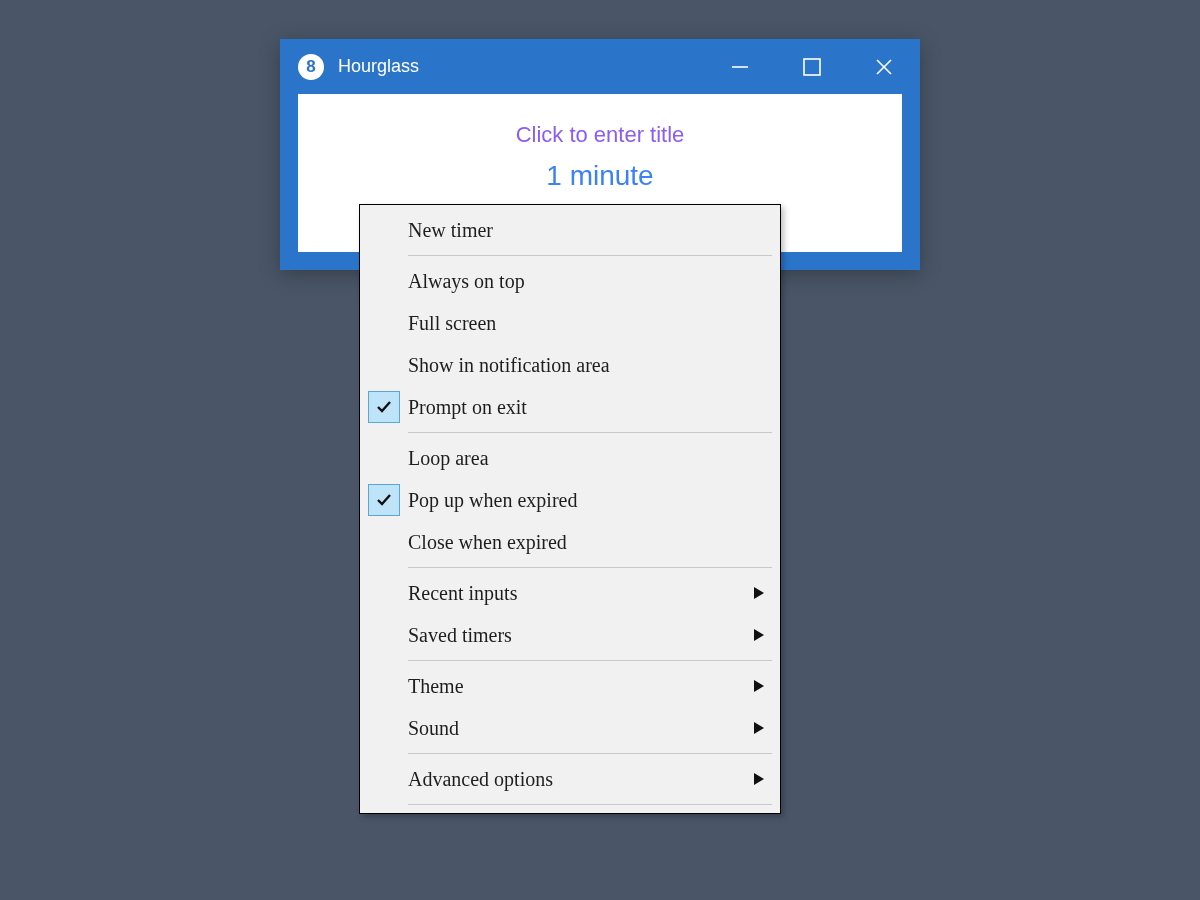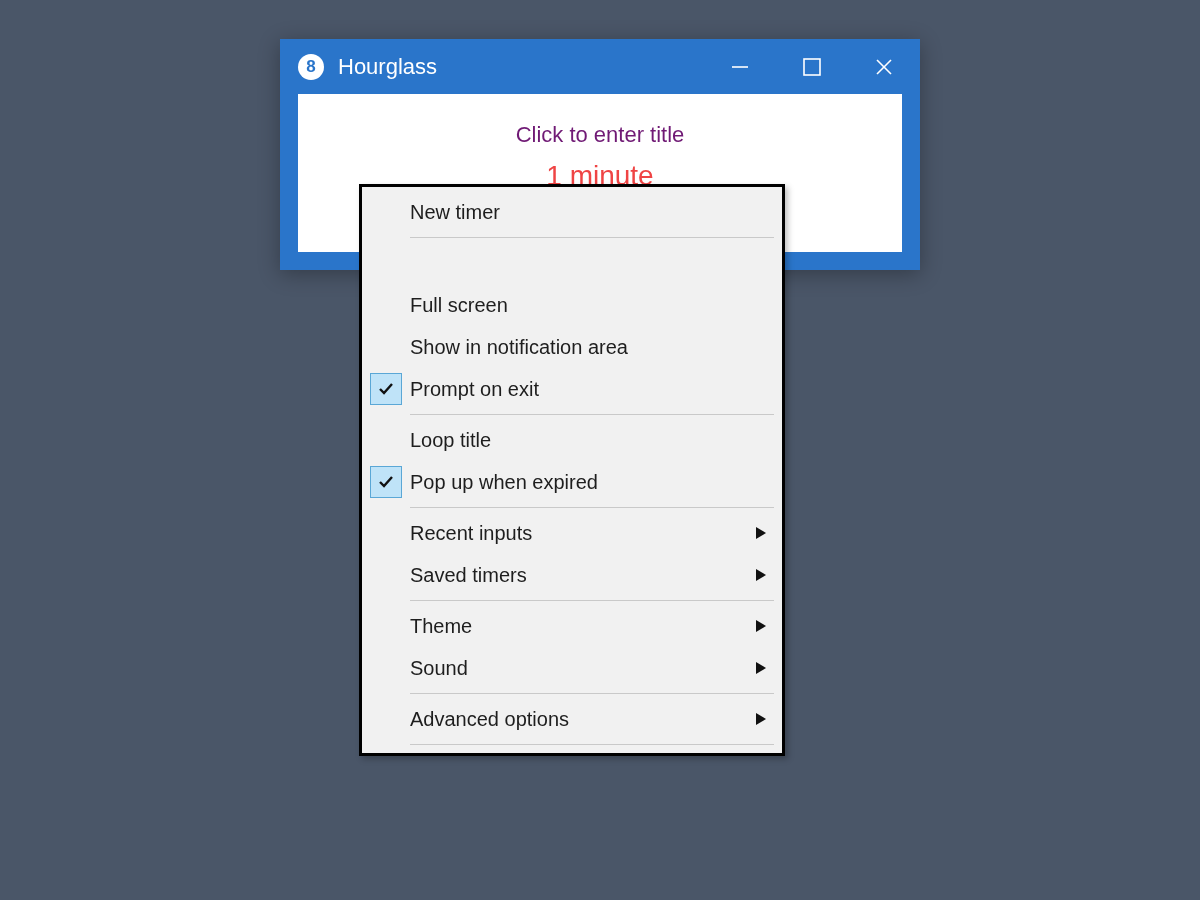--- a/index.html
+++ b/index.html
@@ -33,57 +33,58 @@
     margin-left: 18px;
     border-radius: 50%;
     background: #fff;
     color: #2a75ca;
     display: flex; align-items: center; justify-content: center;
     font-weight: 700;
     font-size: 17px;
   }
   .titlebar .title {
     margin-left: 14px;
-    font-size: 22px;
+    font-size: 18px;
     flex: 1;
   }
   .titlebar .winbtn {
     width: 72px; height: 55px;
     display: flex; align-items: center; justify-content: center;
   }
   .titlebar .winbtn svg { display:block; }
 
   .client {
     margin: 0 18px 18px 18px;
     background: #fff;
     padding: 28px 0 60px 0;
     text-align: center;
   }
   .title-placeholder {
-    color: #701a75;
+    color: #8b5cf6;
     font-size: 22px;
   }
   .timer-value {
-    color: #ef4444;
+    color: #3b82f6;
     font-size: 28px;
     margin-top: 12px;
   }
 
   
   .context-menu {
     position: absolute;
     left: 359px;
-    top: 184px;
+    top: 204px;
     width: 420px;
     background: #f1f1f1;
-    border: 3px solid #000000;
+    border: 1px solid #000000;
     box-shadow: 3px 3px 6px rgba(0,0,0,.25);
     font-size: 20px;
     color: #1e1e1e;
     padding: 4px 0;
+    font-family: Liberation Serif, serif;
   }
   .menu-item {
     display: flex;
     align-items: center;
     height: 42px;
     position: relative;
   }
   .menu-gutter {
     width: 48px;
     height: 100%;
@@ -151,20 +152,21 @@
 </div>
 
 <div class="context-menu" id="context-menu">
     <div class="menu-item">
       <div class="menu-gutter"></div>
       <div class="menu-label">New timer</div>
     </div>
     <div class="menu-sep"></div>
     <div class="menu-item">
       <div class="menu-gutter"></div>
+      <div class="menu-label">Always on top</div>
     </div>
     <div class="menu-item">
       <div class="menu-gutter"></div>
       <div class="menu-label">Full screen</div>
     </div>
     <div class="menu-item">
       <div class="menu-gutter"></div>
       <div class="menu-label">Show in notification area</div>
     </div>
     <div class="menu-item">
@@ -173,32 +175,36 @@
           <svg width="18" height="18" viewBox="0 0 18 18">
             <polyline points="3,9 7,13 15,4" fill="none" stroke="#111" stroke-width="2.4"></polyline>
           </svg>
         </div>
       </div>
       <div class="menu-label">Prompt on exit</div>
     </div>
     <div class="menu-sep"></div>
     <div class="menu-item">
       <div class="menu-gutter"></div>
-      <div class="menu-label">Loop title</div>
+      <div class="menu-label">Loop area</div>
     </div>
     <div class="menu-item">
       <div class="menu-gutter">
         <div class="check">
           <svg width="18" height="18" viewBox="0 0 18 18">
             <polyline points="3,9 7,13 15,4" fill="none" stroke="#111" stroke-width="2.4"></polyline>
           </svg>
         </div>
       </div>
       <div class="menu-label">Pop up when expired</div>
     </div>
+    <div class="menu-item">
+      <div class="menu-gutter"></div>
+      <div class="menu-label">Close when expired</div>
+    </div>
     <div class="menu-sep"></div>
     <div class="menu-item">
       <div class="menu-gutter"></div>
       <div class="menu-label">Recent inputs</div>
       <div class="submenu-arrow">
         <svg width="10" height="12" viewBox="0 0 10 12">
           <polygon points="0,0 10,6 0,12" fill="#111"></polygon>
         </svg>
       </div>
     </div>

